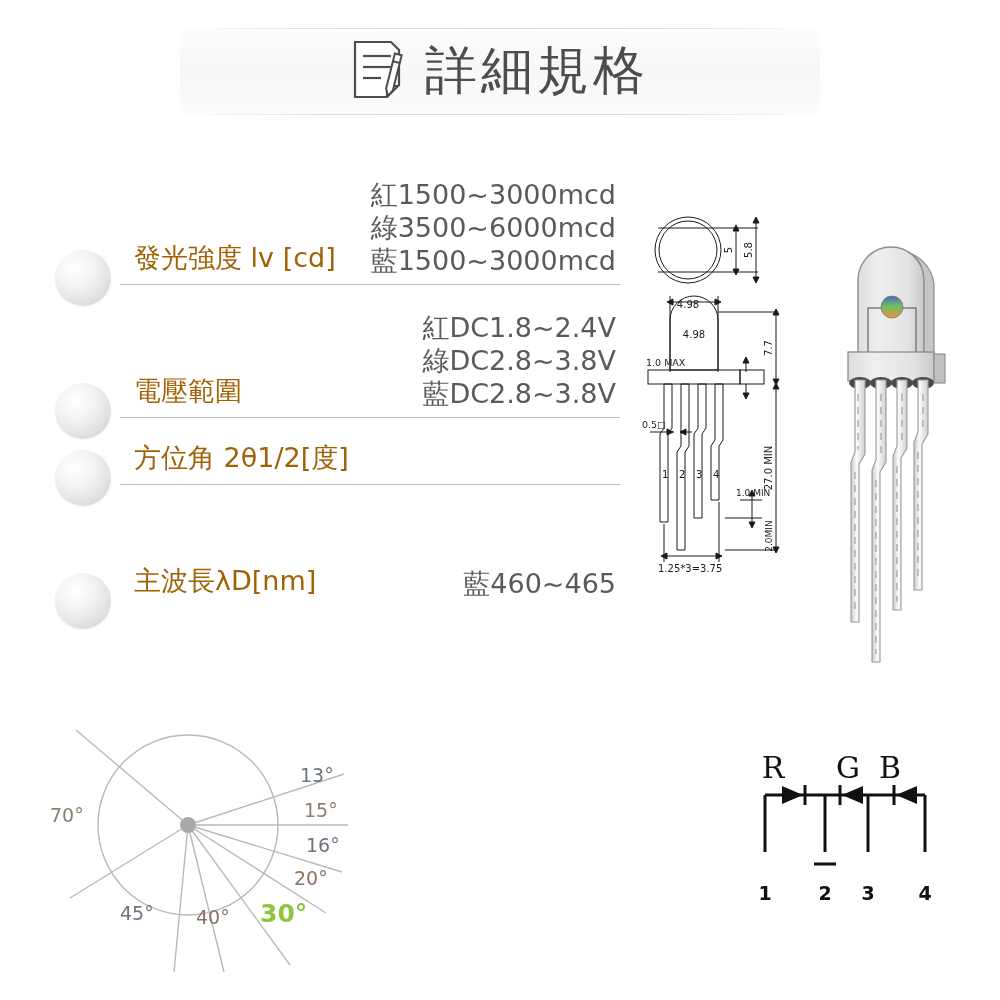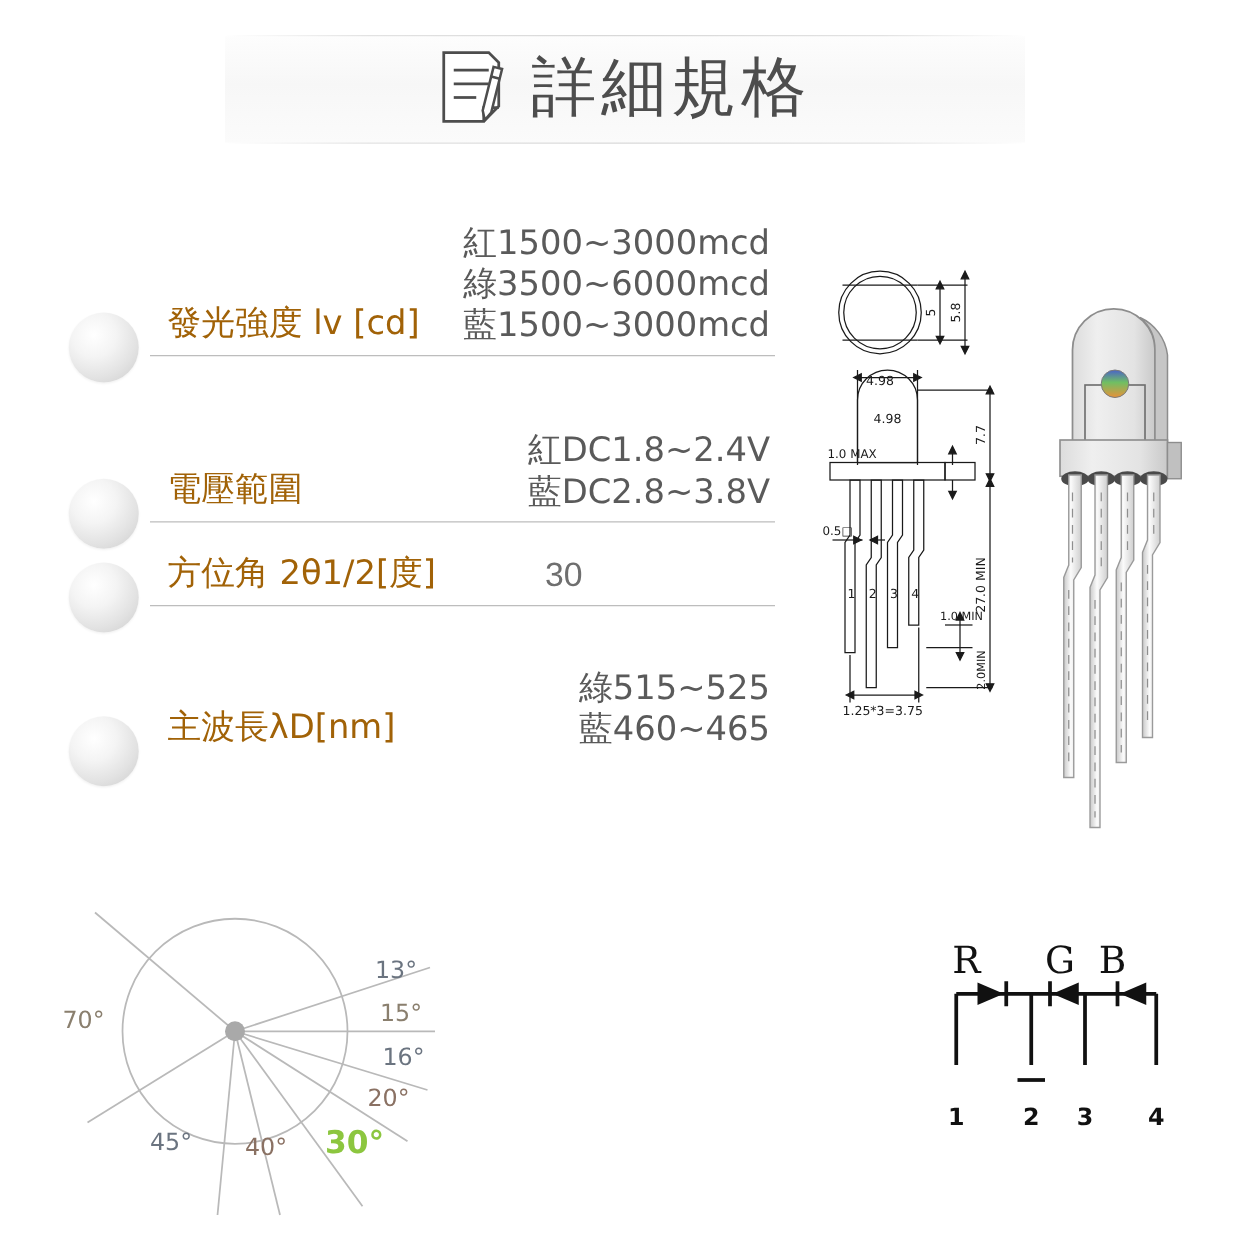--- a/index.html
+++ b/index.html
@@ -39,21 +39,21 @@
   .row-values div{white-space:nowrap;margin-left:20px;}
   .row-single{font-size:27px;color:#6f6f6f;padding-bottom:4px;padding-right:150px;}
 
   
   #row-0 .row-inner{min-height:120px;}
   #row-1 .row-inner{min-height:128px;}
   #row-2 .row-inner{min-height:62px;}
   #row-3 .row-inner{min-height:118px;}
 
   
-  .drawing{position:absolute;left:656px;top:200px;width:200px;height:500px;}
+  .drawing{position:absolute;left:640px;top:200px;width:200px;height:500px;}
   .photo{position:absolute;left:838px;top:222px;width:150px;height:470px;}
   .wheel-left{position:absolute;left:28px;top:700px;width:330px;height:270px;}
   .wheel-right{position:absolute;left:352px;top:700px;width:300px;height:270px;}
   .schematic{position:absolute;left:735px;top:752px;width:240px;height:160px;}
   svg{display:block;overflow:visible;}
 </style>
 </head>
 <body>
 
 <div class="page">
@@ -93,39 +93,38 @@
         </span>
       </div>
     </div>
 
     <div class="spec-row" id="row-1">
       <span class="bullet"></span>
       <div class="row-inner">
         <span class="row-label">電壓範圍</span>
         <span class="row-values">
           <div>紅DC1.8~2.4V</div>
+          <div>綠DC2.8~3.8V</div>
           <div>藍DC2.8~3.8V</div>
         </span>
       </div>
     </div>
 
     <div class="spec-row" id="row-2">
       <span class="bullet"></span>
       <div class="row-inner">
         <span class="row-label">方位角 2θ1/2[度]</span>
-        <span class="row-single">30</span>
       </div>
     </div>
 
     <div class="spec-row" id="row-3">
       <span class="bullet"></span>
       <div class="row-inner">
         <span class="row-label">主波長λD[nm]</span>
         <span class="row-values">
-          <div>綠515~525</div>
           <div>藍460~465</div>
         </span>
       </div>
     </div>
   </div>
 
   <div class="drawing">
     <svg width="200" height="500" viewBox="0 0 200 500">
       <g stroke="#1a1a1a" fill="none" stroke-width="1">
 

